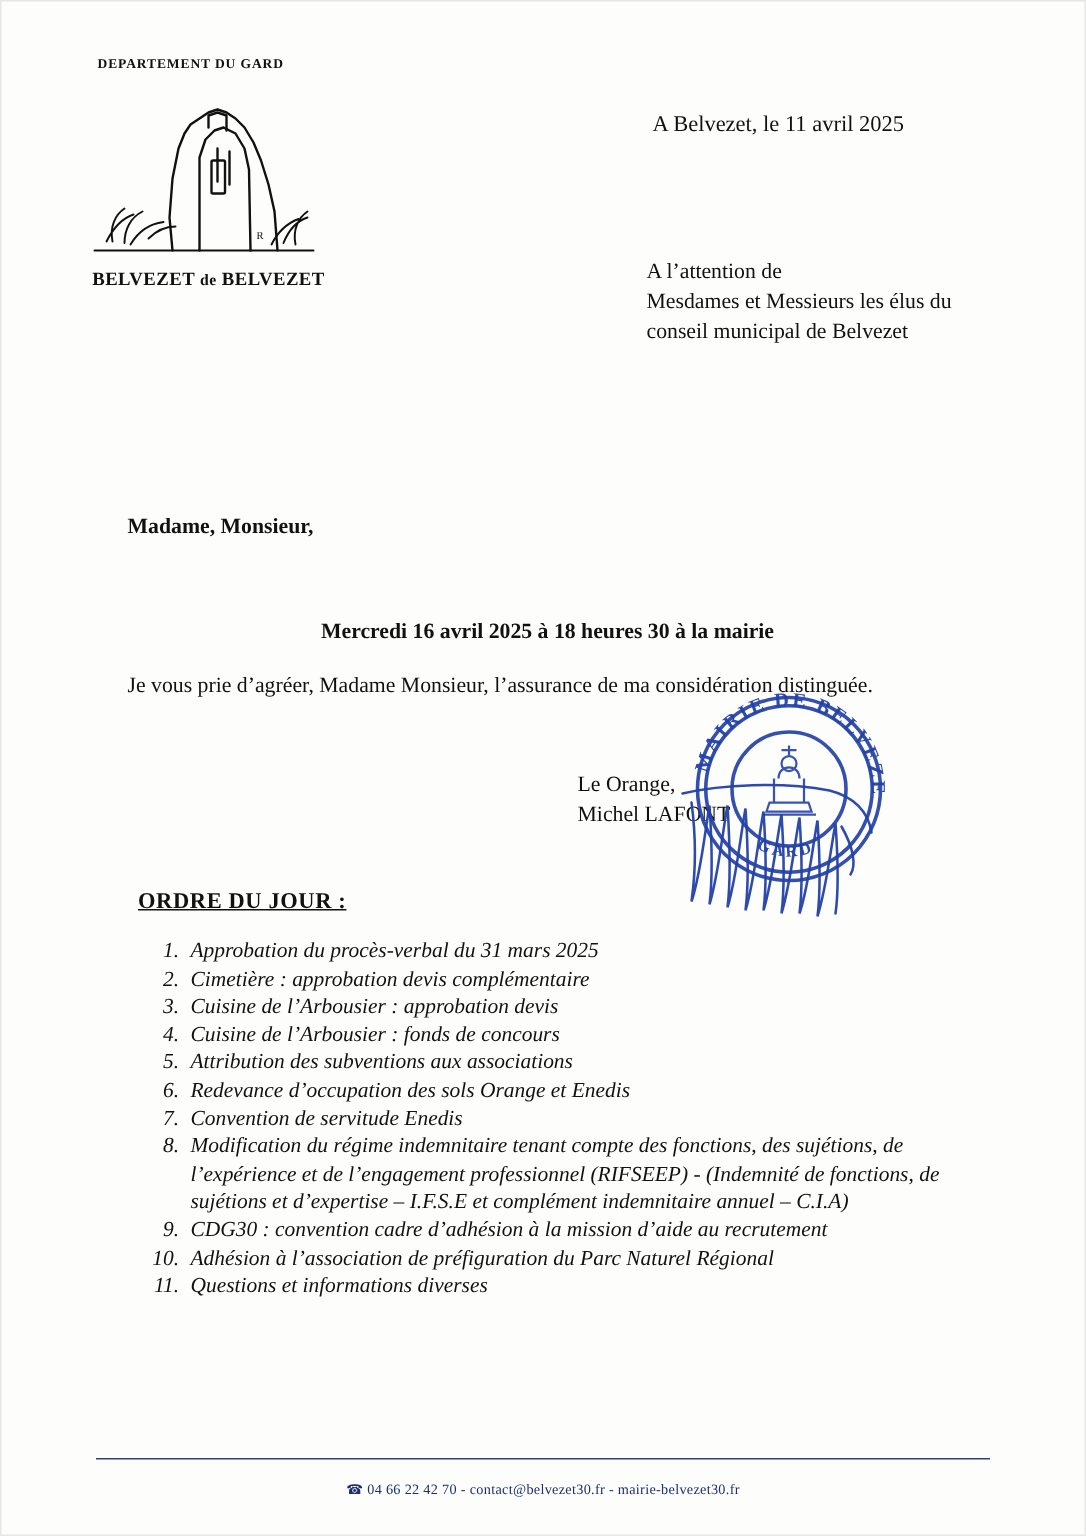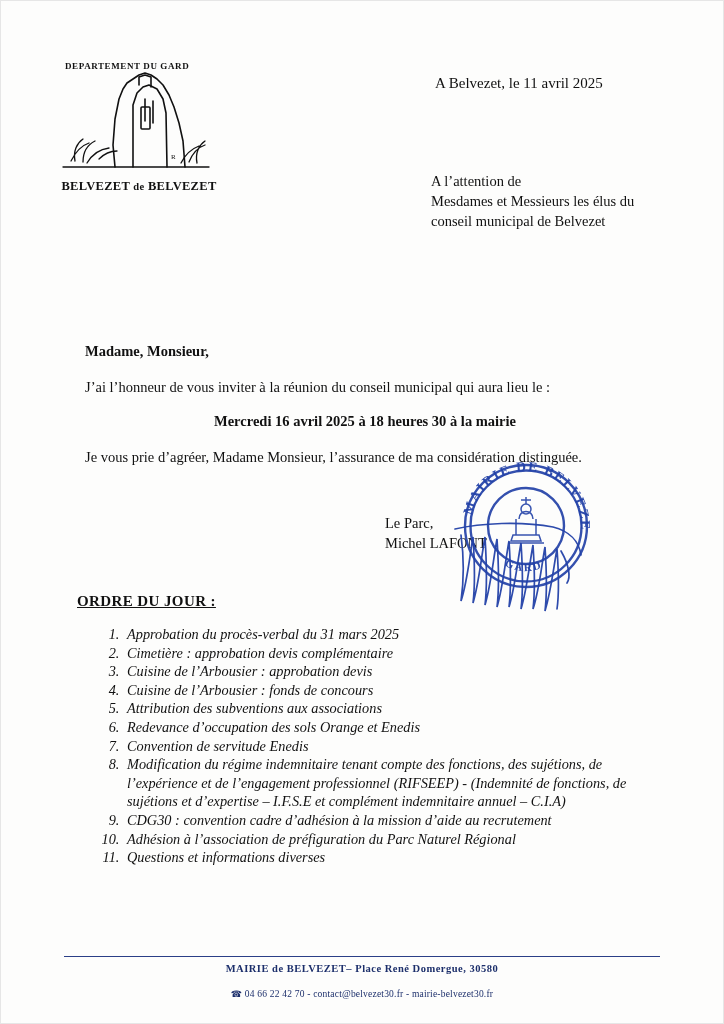--- a/index.html
+++ b/index.html
@@ -26,21 +26,20 @@
   
   .dept-line {
     position: absolute;
     left: 64px;
     top: 36px;
     font-family: "Liberation Serif", serif;
     font-size: 9px;
     font-weight: bold;
     letter-spacing: 0.6px;
     color: #111;
-    margin-top: 24px;
   }
   .logo-wrap {
     position: absolute;
     left: 52px;
     top: 48px;
     width: 164px;
     height: 120px;
   }
   .commune-line {
     position: absolute;
@@ -136,21 +135,21 @@
     left: 440px;
     top: 520px;
     width: 180px;
     height: 100px;
     pointer-events: none;
   }
 
   
   .agenda-title {
     position: absolute;
-    left: 76px;
+    left: 91px;
     top: 592px;
     font-size: 15px;
     font-weight: bold;
     text-decoration: underline;
     letter-spacing: 0.4px;
   }
   .agenda {
     position: absolute;
     left: 84px;
     top: 624px;
@@ -240,28 +239,27 @@
 
   <div class="recipient">
     <div>A l’attention de</div>
     <div>Mesdames et Messieurs les élus du</div>
     <div>conseil municipal de Belvezet</div>
   </div>
 
 
   <div class="salutation">Madame, Monsieur,</div>
 
-  <div class="intro">J’ai l’honneur de vous inviter à la réunion du conseil municipal qui aura lieu le :</div>
 
   <div class="meeting">Mercredi 16 avril 2025 à 18 heures 30 à la mairie</div>
 
   <div class="closing">Je vous prie d’agréer, Madame Monsieur, l’assurance de ma considération distinguée.</div>
 
   <div class="signature">
-    <div>Le Parc,</div>
+    <div>Le Orange,</div>
     <div class="name">Michel LAFONT</div>
   </div>
 
   <div class="stamp">
     <svg width="146" height="146" viewBox="0 0 146 146">
       <defs>
         <path id="arcTop" d="M 18 73 A 55 55 0 0 1 128 73"></path>
         <path id="arcBottom" d="M 28 73 A 45 45 0 0 0 118 73"></path>
       </defs>
       <g stroke="#2342a8" fill="none" stroke-width="2.4" opacity="0.92">
@@ -309,20 +307,19 @@
       <li>Convention de servitude Enedis</li>
       <li>Modification du régime indemnitaire tenant compte des fonctions, des sujétions, de l’expérience et de l’engagement professionnel (RIFSEEP) - (Indemnité de fonctions, de sujétions et d’expertise – I.F.S.E et complément indemnitaire annuel – C.I.A)</li>
       <li>CDG30 : convention cadre d’adhésion à la mission d’aide au recrutement</li>
       <li>Adhésion à l’association de préfiguration du Parc Naturel Régional</li>
       <li>Questions et informations diverses</li>
     </ol>
   </div>
 
   <div class="footer">
     <div class="rule"></div>
-    <div class="l1">MAIRIE de BELVEZET– Place René Domergue, 30580</div>
     <div class="l2">
       <span class="ico">☎</span>
       <span>04 66 22 42 70</span><span> - </span><span>contact@belvezet30.fr</span><span> - </span><span>mairie-belvezet30.fr</span>
     </div>
   </div>
 
 </div>
 
 </body></html>

